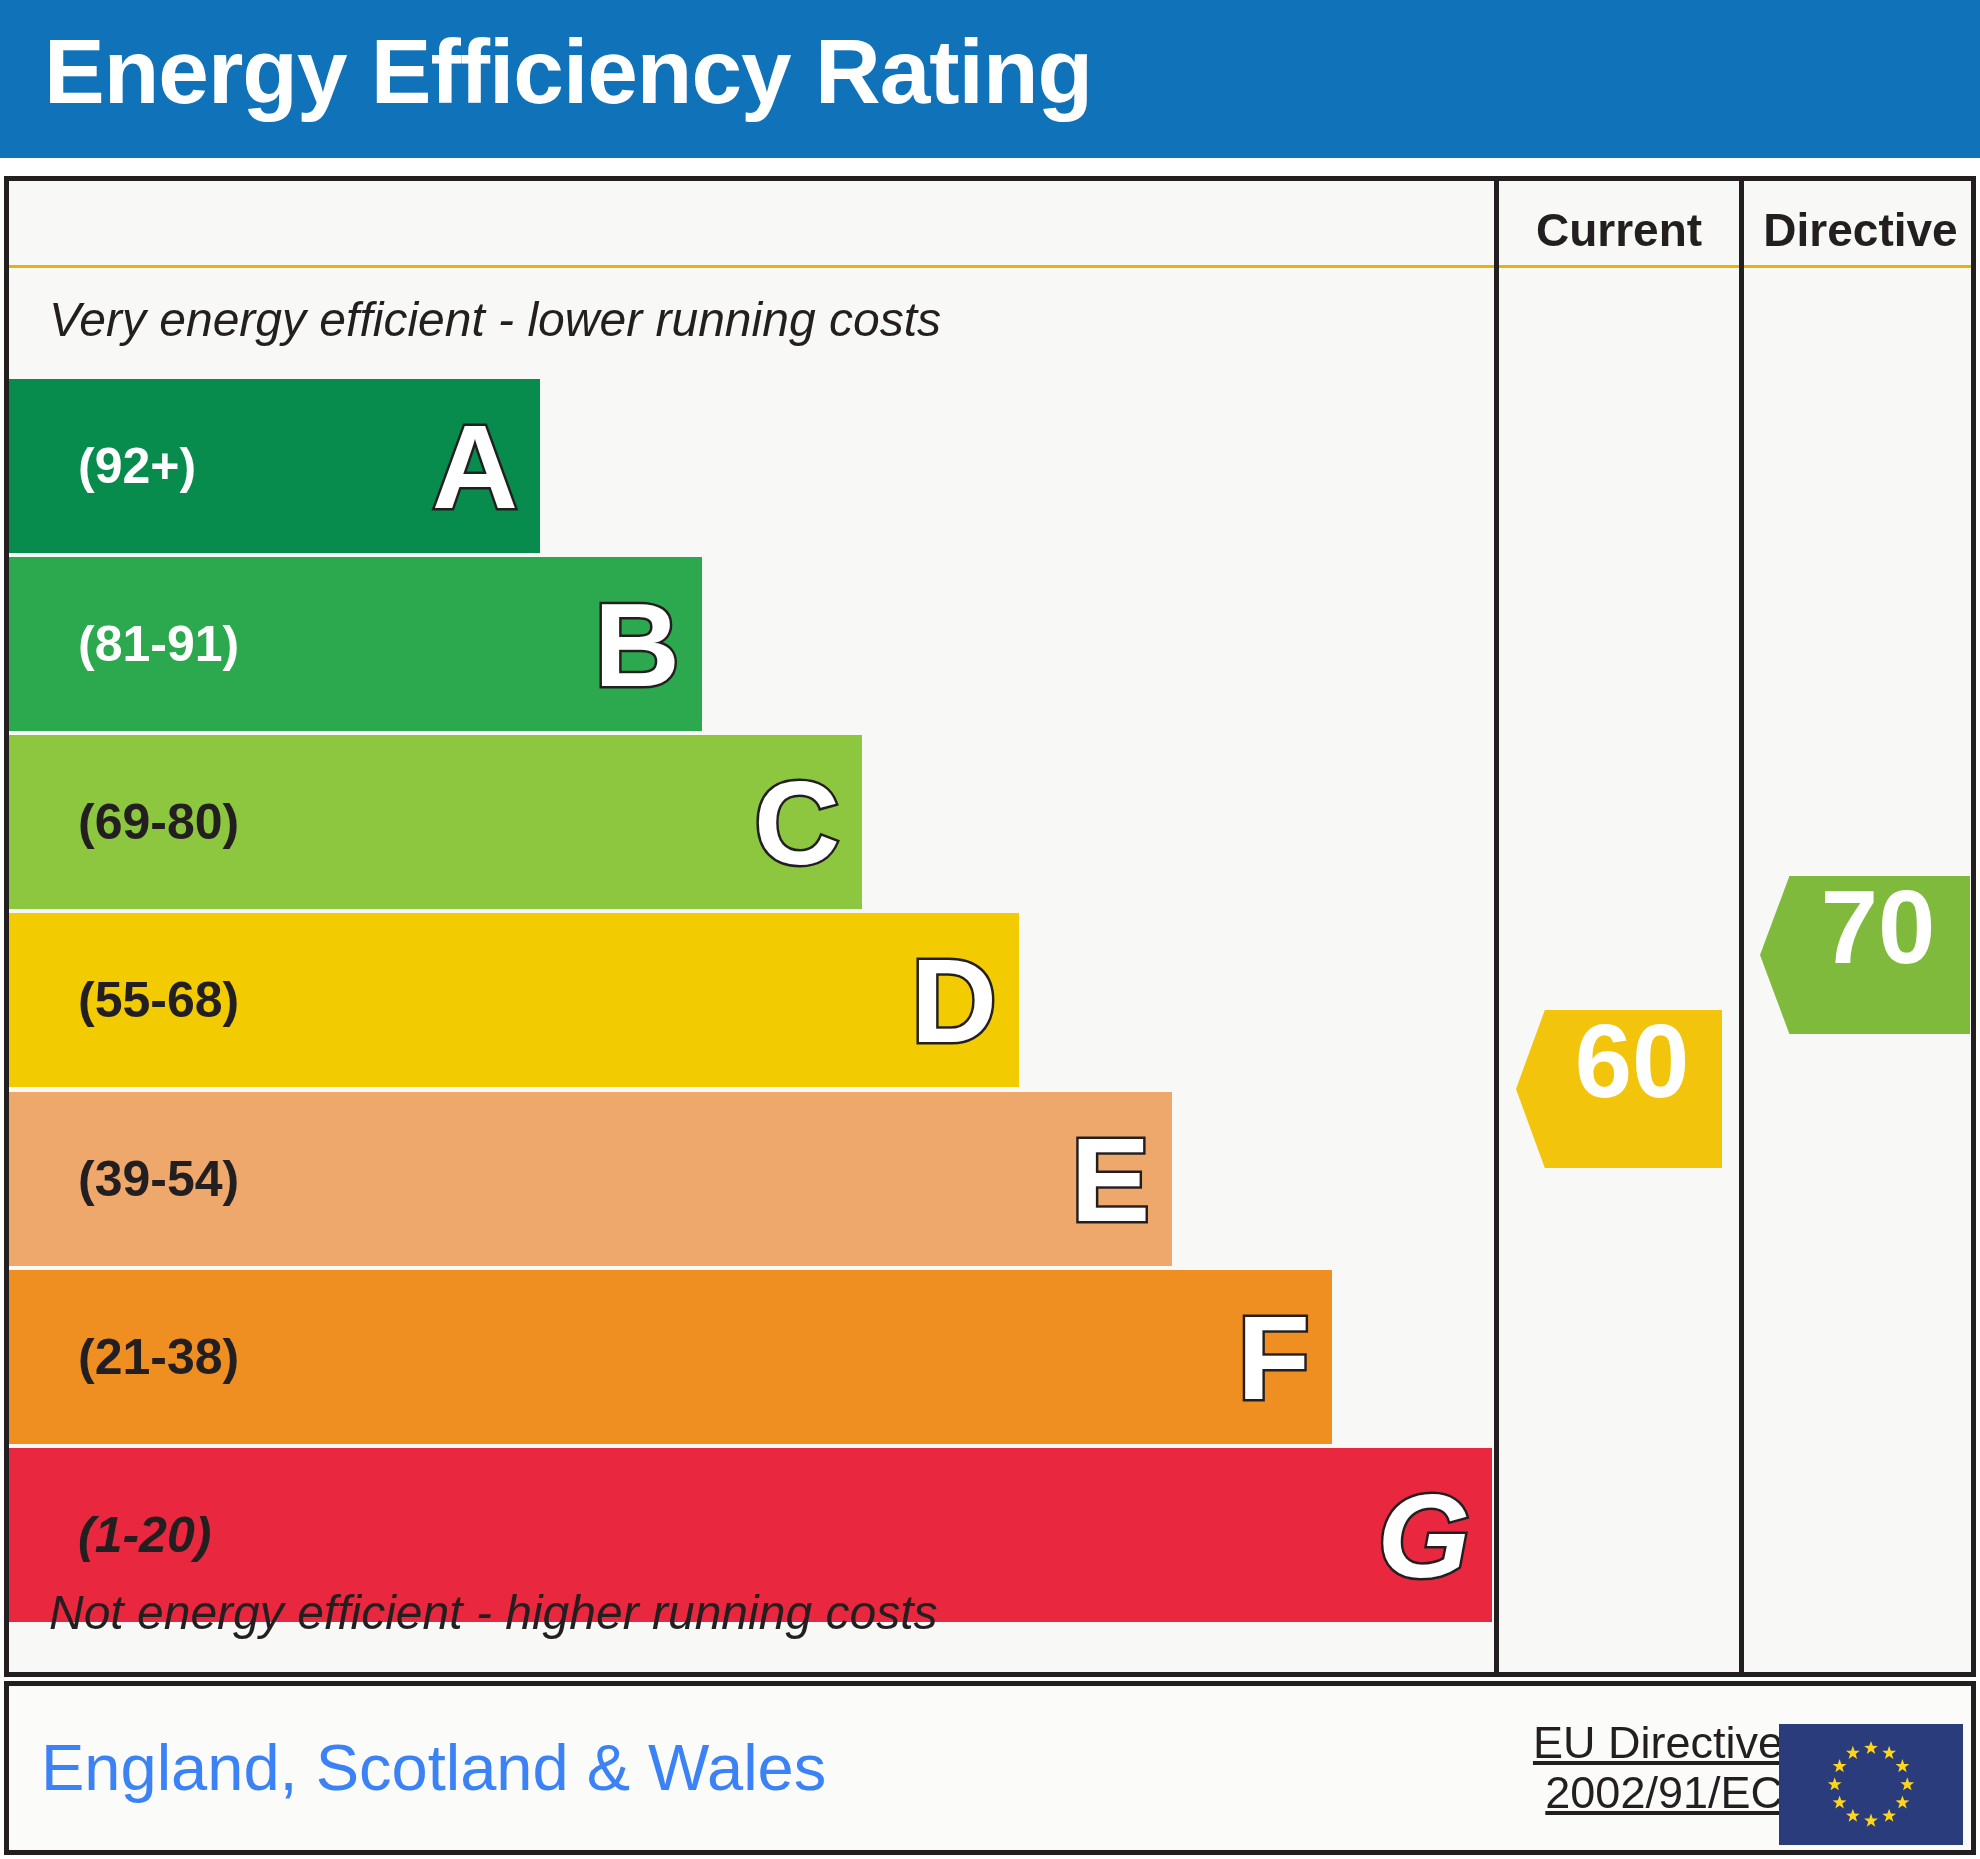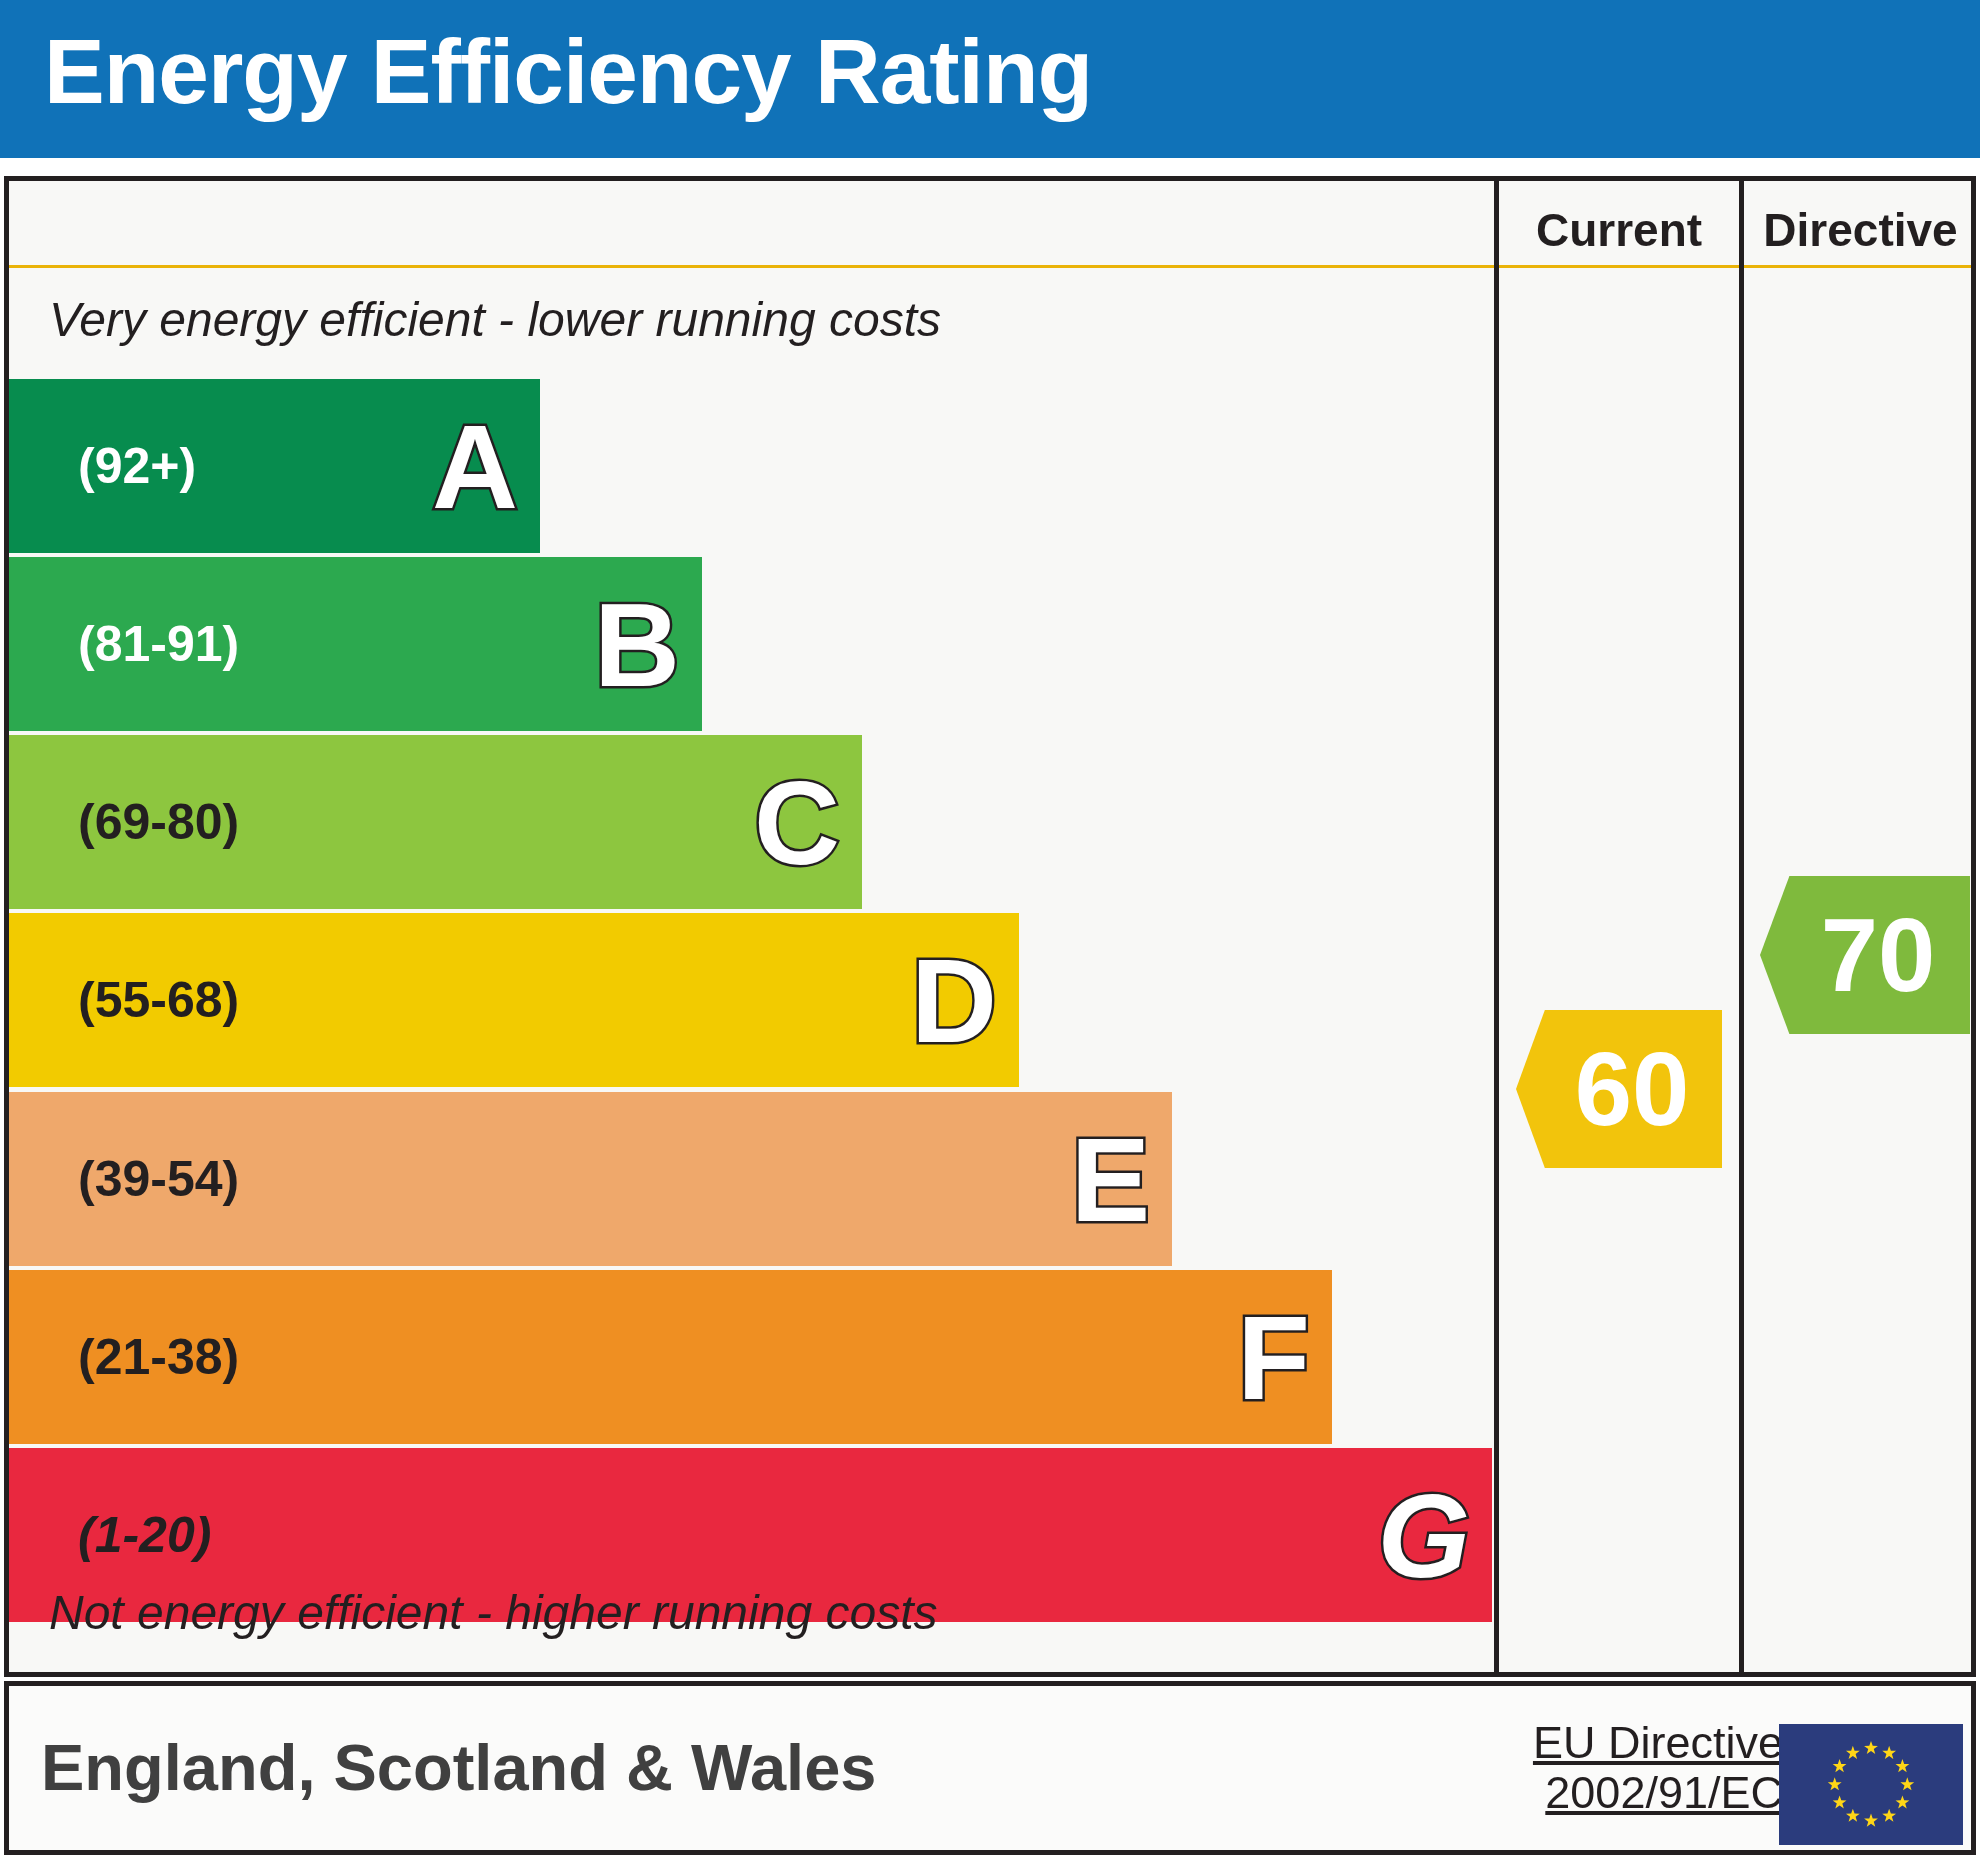--- a/index.html
+++ b/index.html
@@ -91,38 +91,38 @@
     -webkit-text-stroke:5px #231f20;
     paint-order:stroke fill;
     text-shadow:0 0 0 #231f20;
   }
 
   
   .arrow{
     position:absolute;
     height:158px;
     clip-path:polygon(14% 0%, 100% 0%, 100% 100%, 14% 100%, 0% 50%);
-    display:flex;align-items:center;justify-content:center;
+    display:flex;justify-content:center;
   }
   .arrow span{
     font-size:103px;font-weight:bold;color:#ffffff;
     line-height:1;padding-left:26px;
   }
 
   
   .footer{
     position:absolute;left:4px;top:1681px;
     width:1972px;height:174px;
     border:5px solid #231f20;
     background:#fbfbfa;
     box-sizing:border-box;
   }
   .footer-region{
     position:absolute;left:32px;top:44px;
-    font-size:65px;font-weight:bold;color:#404040;
+    font-size:65px;font-weight:normal;color:#3b82f6;
     white-space:nowrap;
   }
   .footer-directive{
     position:absolute;left:1457px;top:32px;
     width:317px;
     font-size:45px;color:#231f20;
     line-height:1.12;
     text-align:right;
     text-decoration:underline;
   }

